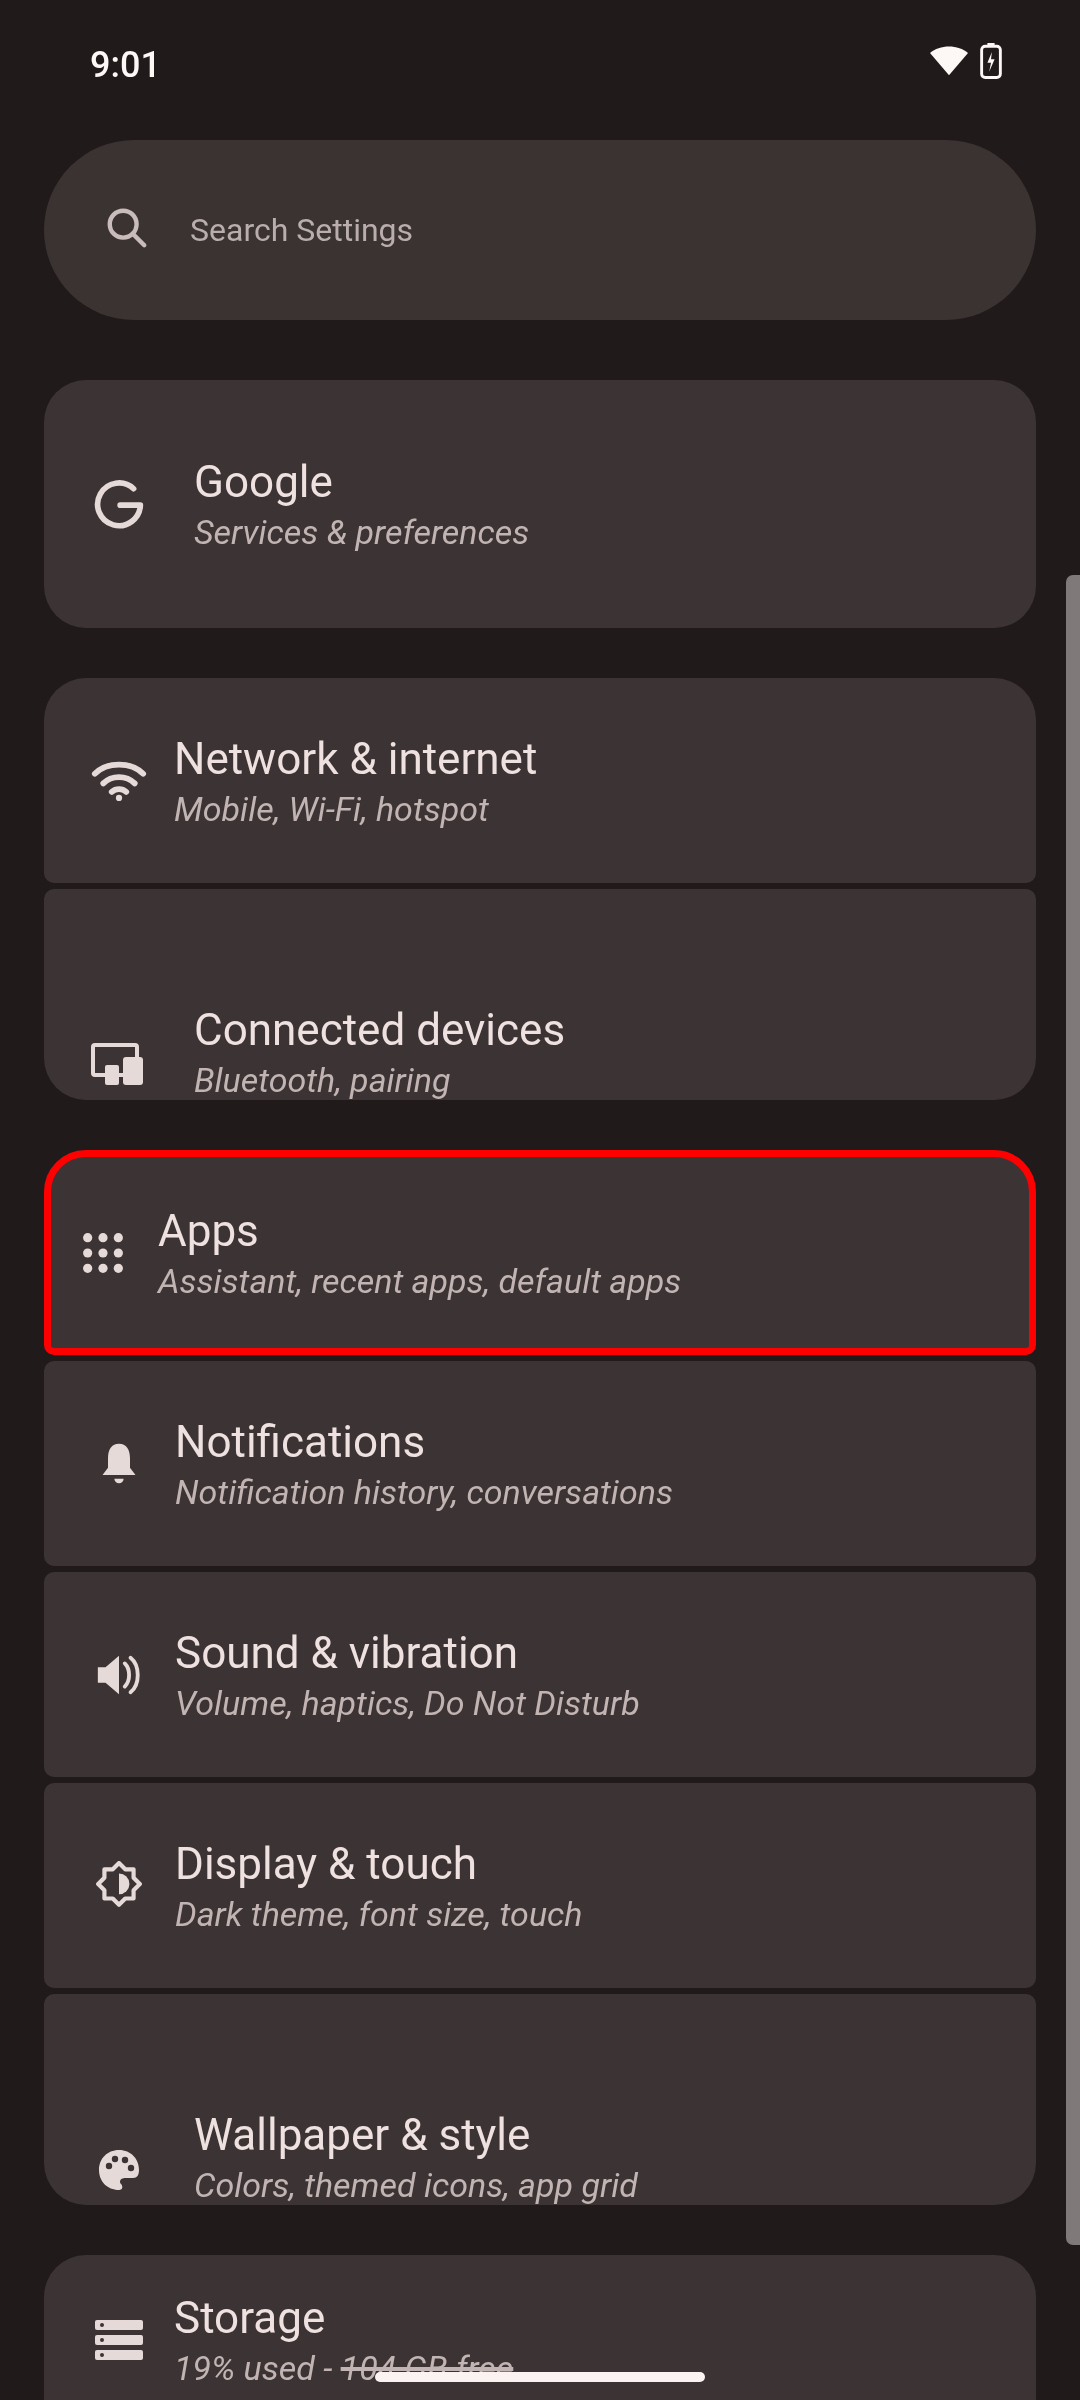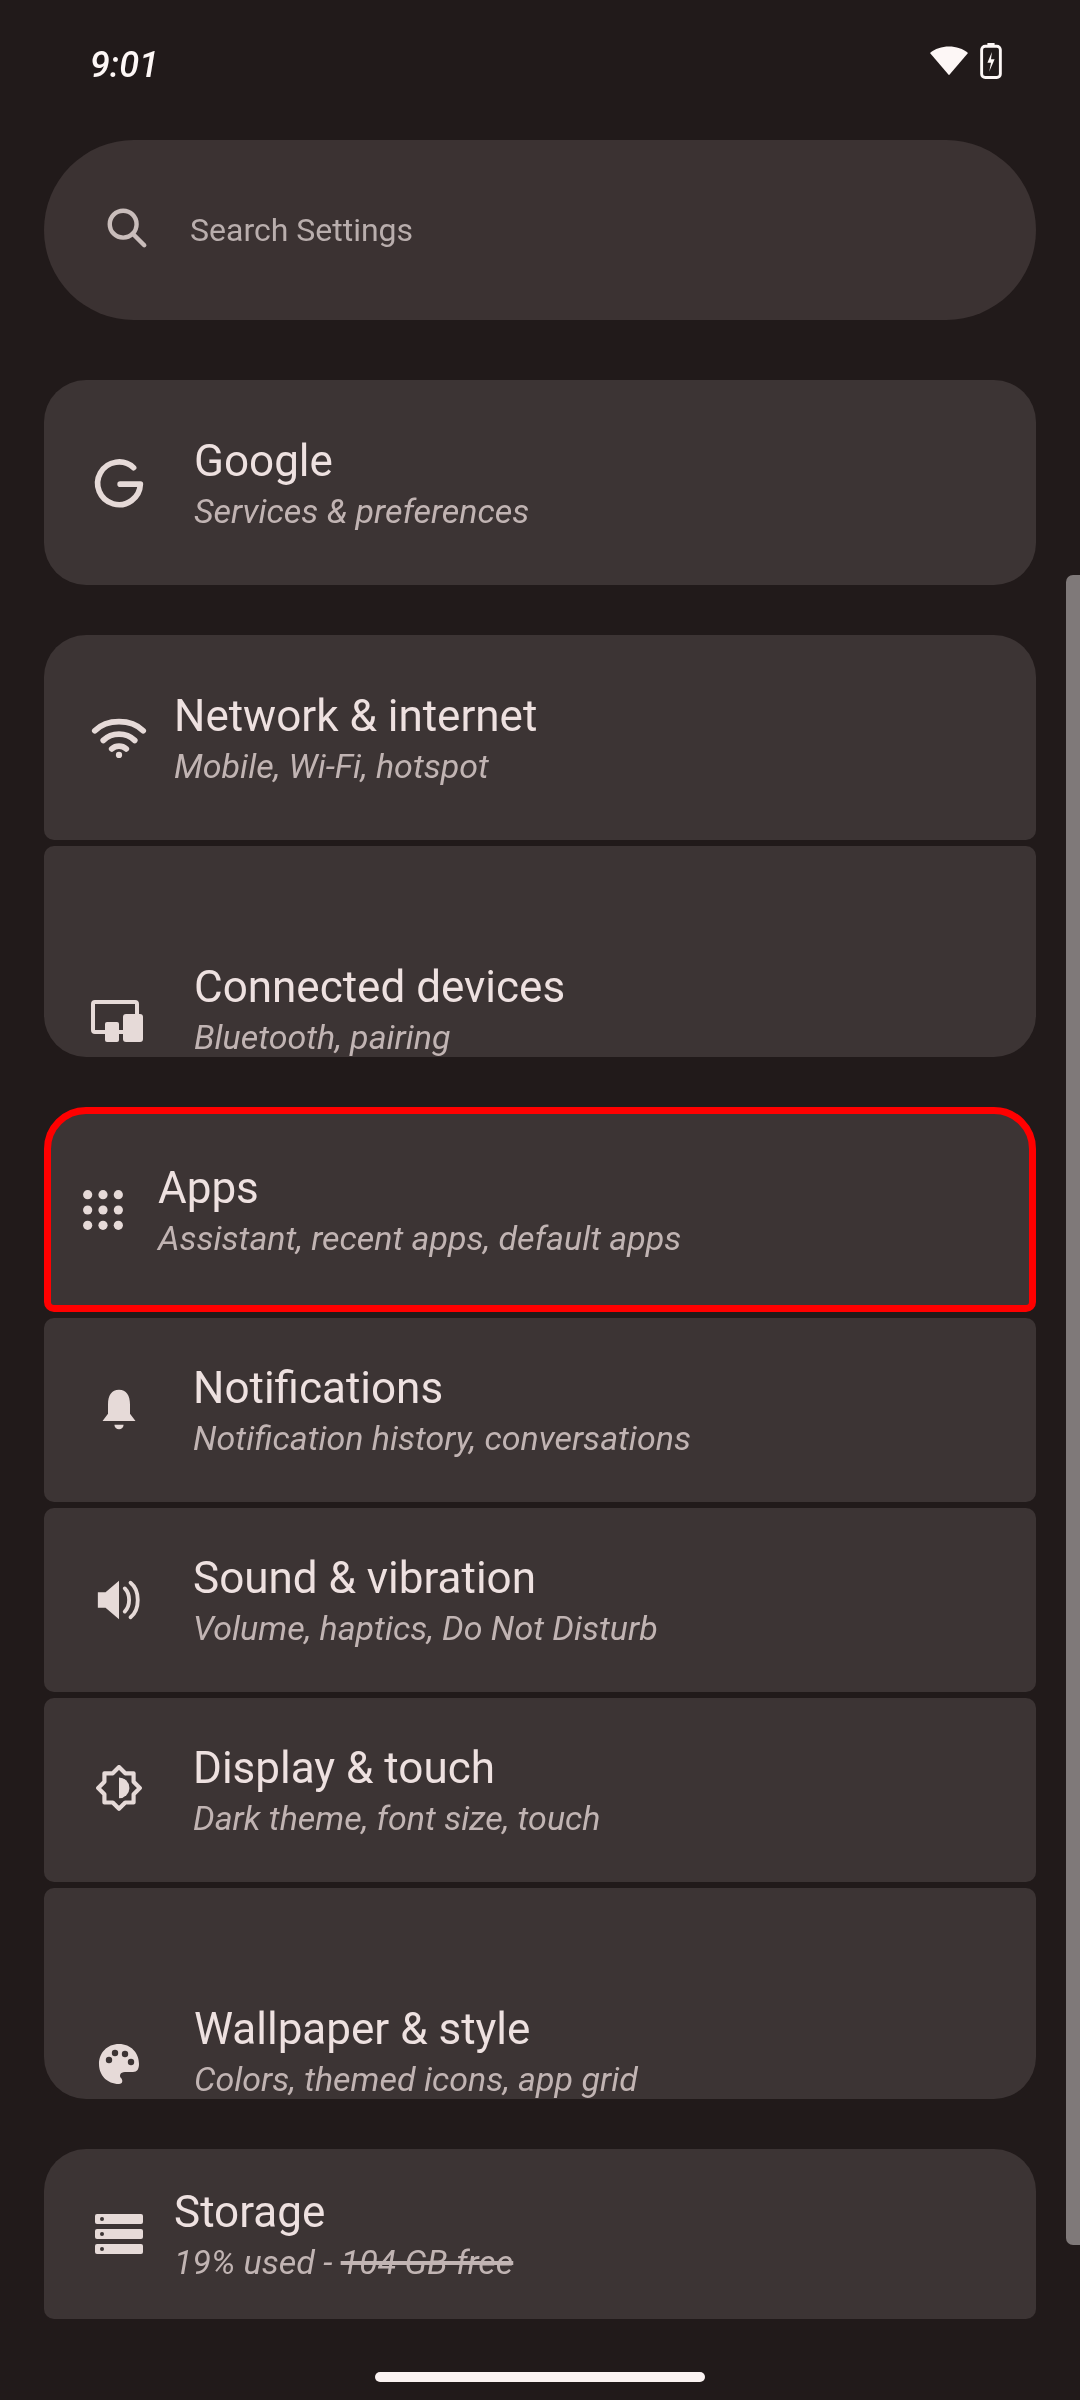--- a/index.html
+++ b/index.html
@@ -14,21 +14,20 @@
   }
   .status-bar {
     display: flex;
     align-items: center;
     justify-content: space-between;
     padding: 30px 78px 0 90px;
     height: 100px;
     font-size: 36px;
     font-weight: 500;
     color: #fdf7f6;
-    font-style: italic;
   }
   .status-right {
     display: flex;
     align-items: center;
     gap: 12px;
   }
   .content {
     padding: 40px 44px 0 44px;
   }
   .search-bar {
@@ -50,43 +49,43 @@
   }
   .group {
     margin-bottom: 50px;
     display: flex;
     flex-direction: column;
     gap: 6px;
   }
   .card-single {
     background: #3c3434;
     border-radius: 42px;
-    height: 205px;
+    height: 248px;
     display: flex;
     align-items: center;
     padding: 0 40px;
     gap: 40px;
   }
   .card-top {
     background: #3c3434;
     border-radius: 42px 42px 10px 10px;
     height: 205px;
     display: flex;
     align-items: center;
     padding: 0 40px;
     gap: 20px;
   }
   .card-mid {
     background: #3c3434;
     border-radius: 10px 10px 10px 10px;
-    height: 184px;
+    height: 205px;
     display: flex;
     align-items: center;
     padding: 0 40px;
-    gap: 39px;
+    gap: 21px;
   }
   .card-bottom {
     background: #3c3434;
     border-radius: 10px 10px 42px 42px;
     height: 211px;
     display: flex;
     align-items: flex-end;
     padding: 0 40px;
     gap: 40px;
   }

